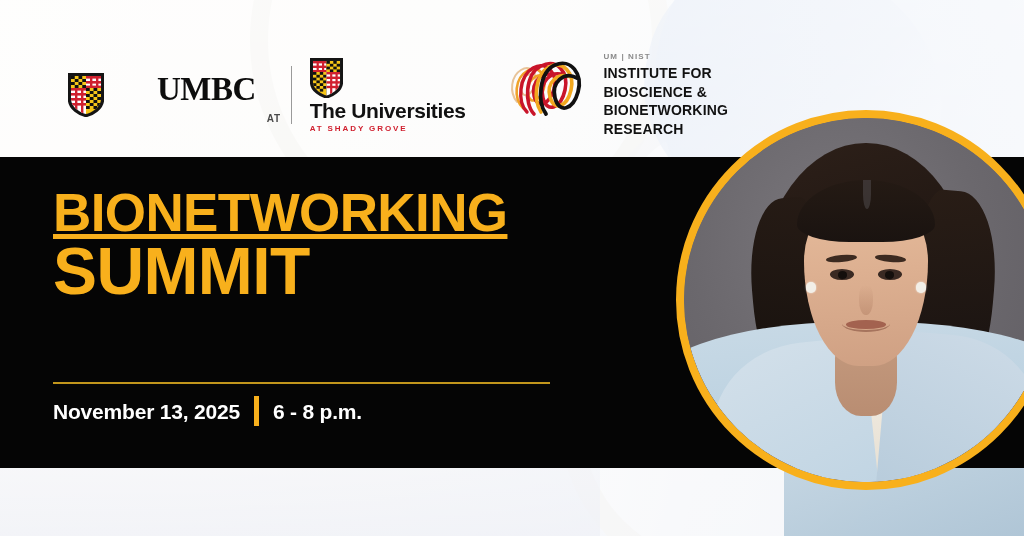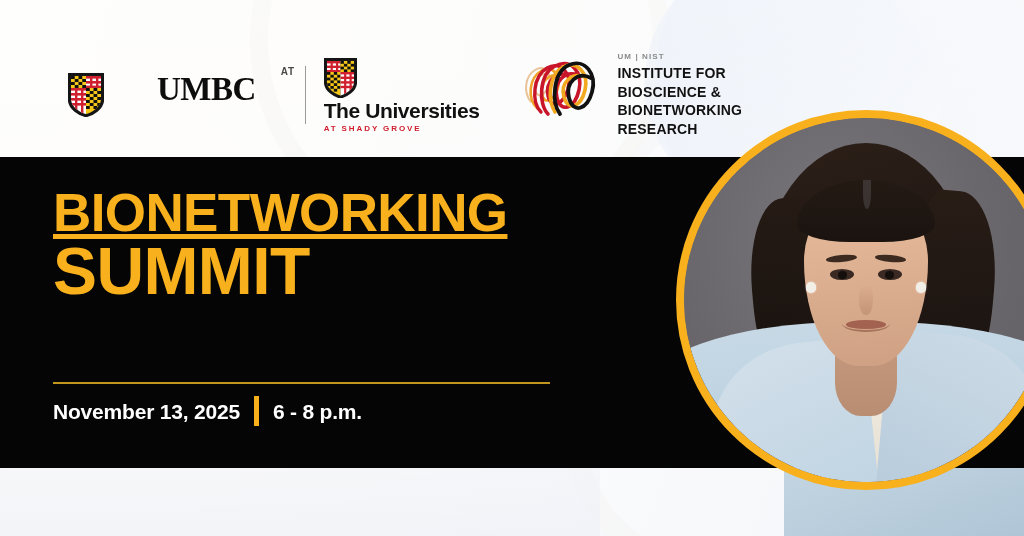--- a/index.html
+++ b/index.html
@@ -94,22 +94,22 @@
   .umbc-lockup { display:flex; align-items:flex-start;gap:48px; }
   .shield-umbc { width:36px; height:44px; display:block; }
   .umbc-word {
     font-family:"Liberation Serif", serif;
     font-size:33px; font-weight:700;
     color:#0d0d0d; letter-spacing:-0.5px;
     margin-left:5px; line-height:1;
   }
 
   .at-block {
-    display:flex; align-items:flex-start;
-    margin-left:25px;
+    display:flex; align-items:flex-end;
+    margin-left:11px;
   }
   .at-text {
     font-size:10px; font-weight:700; color:#4a4a4a;
     letter-spacing:0.6px; margin-right:10px;
   }
   .at-rule { width:1px; height:58px; background:#9a9a9a; }
 
   
   .usg-lockup {
     display:flex; flex-direction:column; align-items:flex-start;

